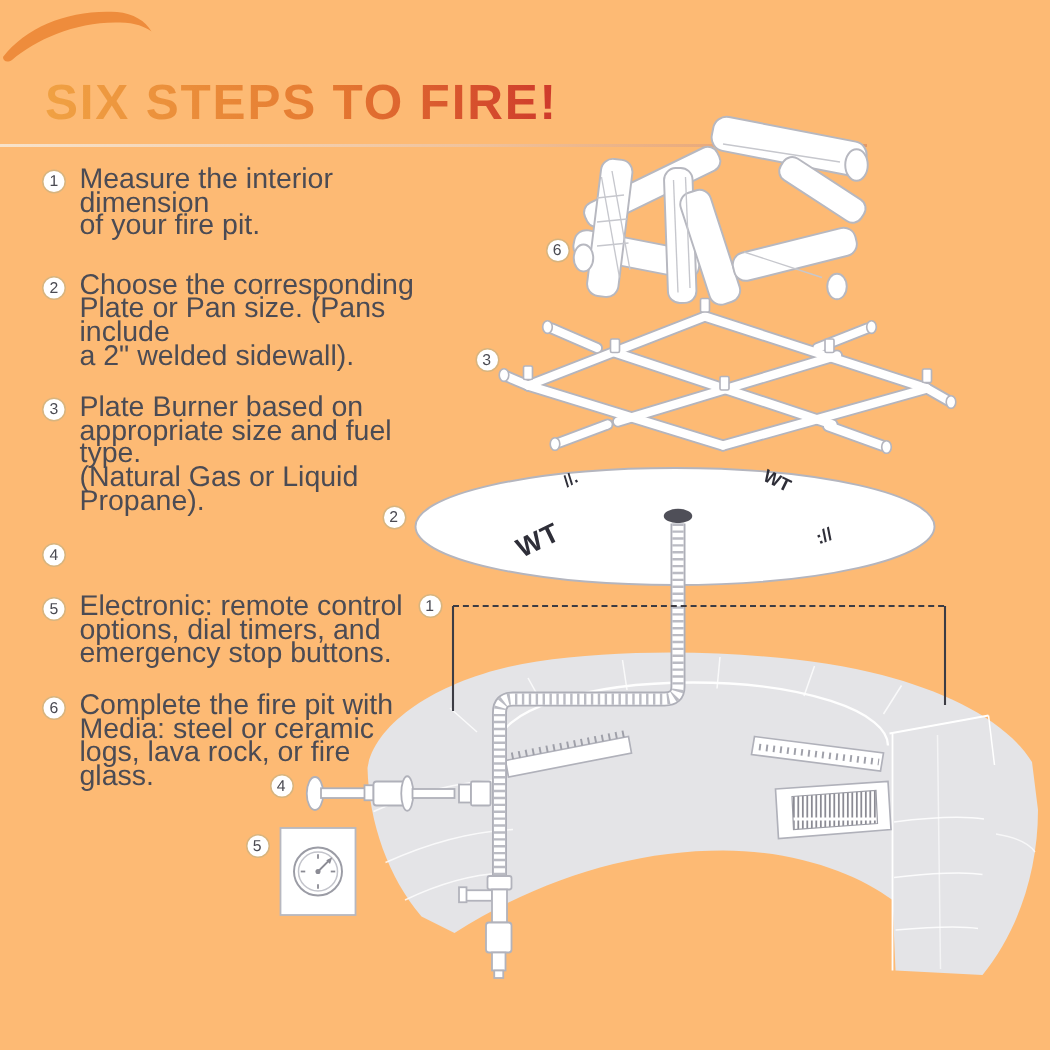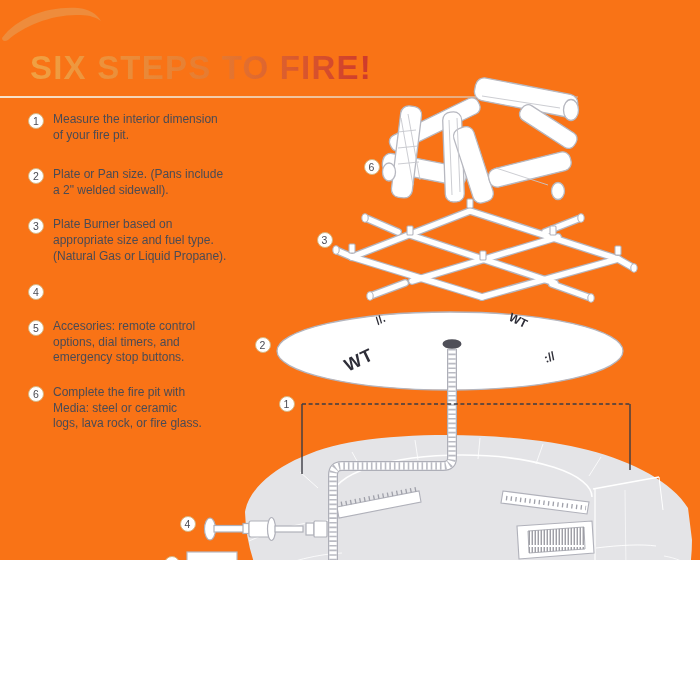--- a/index.html
+++ b/index.html
@@ -1,30 +1,30 @@
 <!DOCTYPE html>
 <html><head>
 <meta charset="utf-8">
 <style>
   html,body{margin:0;padding:0;background:#fff;}
-  .canvas{position:relative;width:700px;height:560px;background:#f97316;overflow:hidden;
+  .canvas{position:relative;width:700px;height:700px;background:#fdba74;overflow:hidden;
           font-family:"Liberation Sans",sans-serif;}
   .swoosh{position:absolute;left:0;top:2px;}
   .title{position:absolute;left:30px;top:49px;font-size:33px;font-weight:bold;letter-spacing:1.2px;
          background:linear-gradient(90deg,#f0a143 0%,#e57a31 55%,#ce392b 100%);
          -webkit-background-clip:text;background-clip:text;color:transparent;white-space:nowrap;}
   .divider{position:absolute;left:0;top:96px;width:578px;height:2px;
            background:linear-gradient(90deg,#f8e3cb 0%,#f0c29b 55%,#e49a67 100%);}
   .steps{position:absolute;left:28px;top:112px;width:250px;}
   .step{display:flex;margin-bottom:19px;}
   .step:first-child{margin-bottom:24px;}
   .badge,.co{box-sizing:border-box;width:16px;height:16px;border:1.4px solid #d8b47e;border-radius:50%;
          background:#fff;color:#4a4a52;font-size:10.5px;line-height:13px;text-align:center;}
   .badge{flex:0 0 auto;margin-right:9px;margin-top:1px;padding-top:1px;}
-  .lines{font-size:12px;line-height:15.6px;color:#4b4b54;}
+  .lines{font-size:19px;line-height:15.6px;color:#4b4b54;}
   .co{position:absolute;padding-top:1px;}
   svg text.mark{font-family:"Liberation Sans",sans-serif;font-weight:bold;fill:#2e2e38;}
   .diagram{position:absolute;left:0;top:0;}
 </style>
 </head>
 <body>
 
 <div class="canvas">
 
   <svg class="swoosh" width="120" height="46" viewBox="0 0 120 46">
@@ -39,39 +39,40 @@
     <div class="step">
       <div class="badge">1</div>
       <div class="lines">
         <div>Measure the interior dimension</div>
         <div>of your fire pit.</div>
       </div>
     </div>
     <div class="step">
       <div class="badge">2</div>
       <div class="lines">
+        <div>Choose the corresponding</div>
         <div>Plate or Pan size. (Pans include</div>
         <div>a 2" welded sidewall).</div>
       </div>
     </div>
     <div class="step">
       <div class="badge">3</div>
       <div class="lines">
         <div>Plate Burner based on</div>
         <div>appropriate size and fuel type.</div>
         <div>(Natural Gas or Liquid Propane).</div>
       </div>
     </div>
     <div class="step">
       <div class="badge">4</div>
     </div>
     <div class="step">
       <div class="badge">5</div>
       <div class="lines">
-        <div>Accesories: remote control</div>
+        <div>Electronic: remote control</div>
         <div>options, dial timers, and</div>
         <div>emergency stop buttons.</div>
       </div>
     </div>
     <div class="step">
       <div class="badge">6</div>
       <div class="lines">
         <div>Complete the fire pit with</div>
         <div>Media: steel or ceramic</div>
         <div>logs, lava rock, or fire glass.</div>

